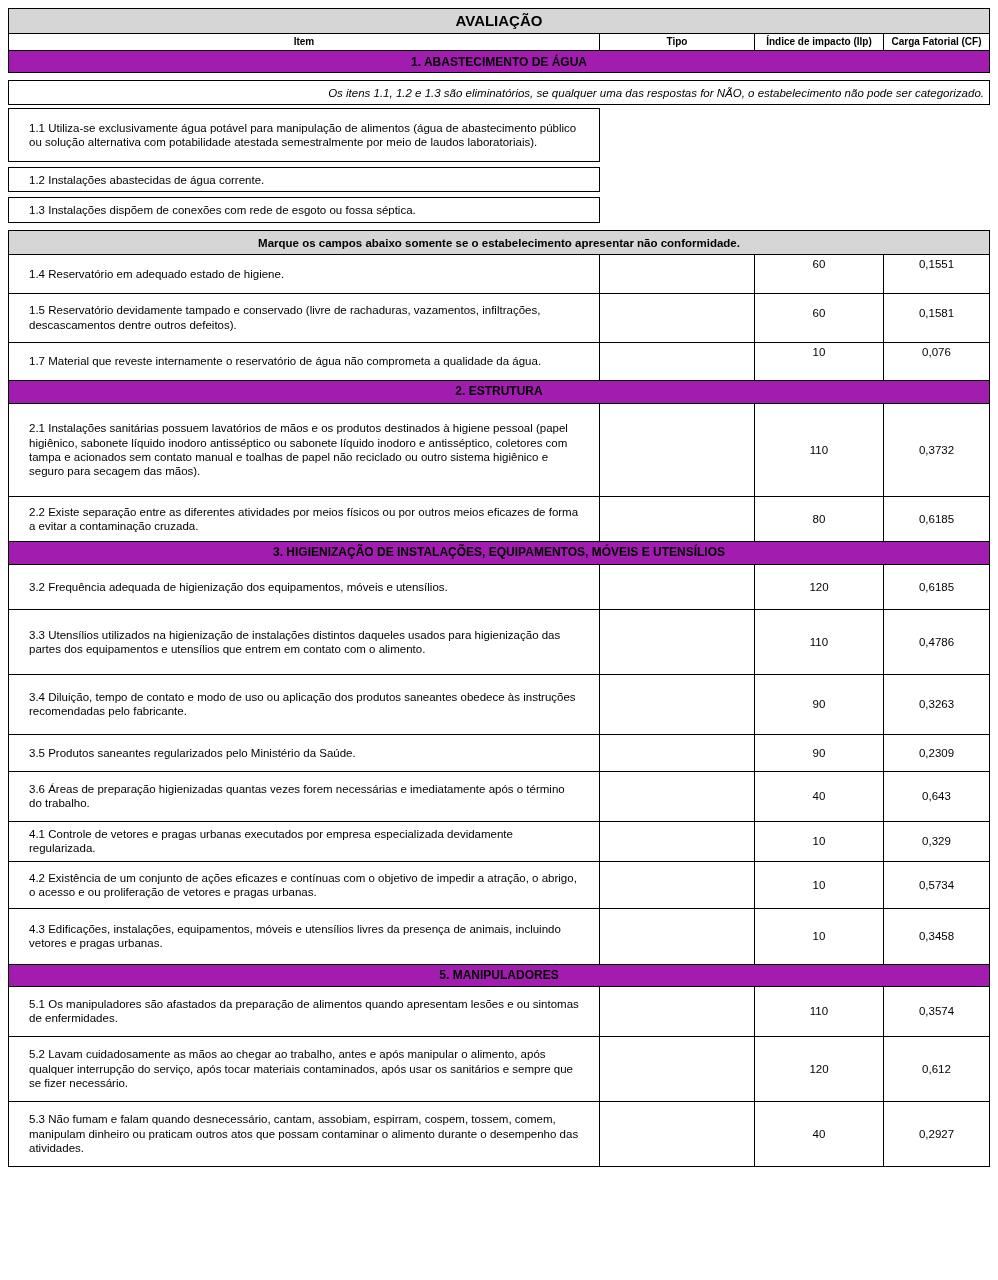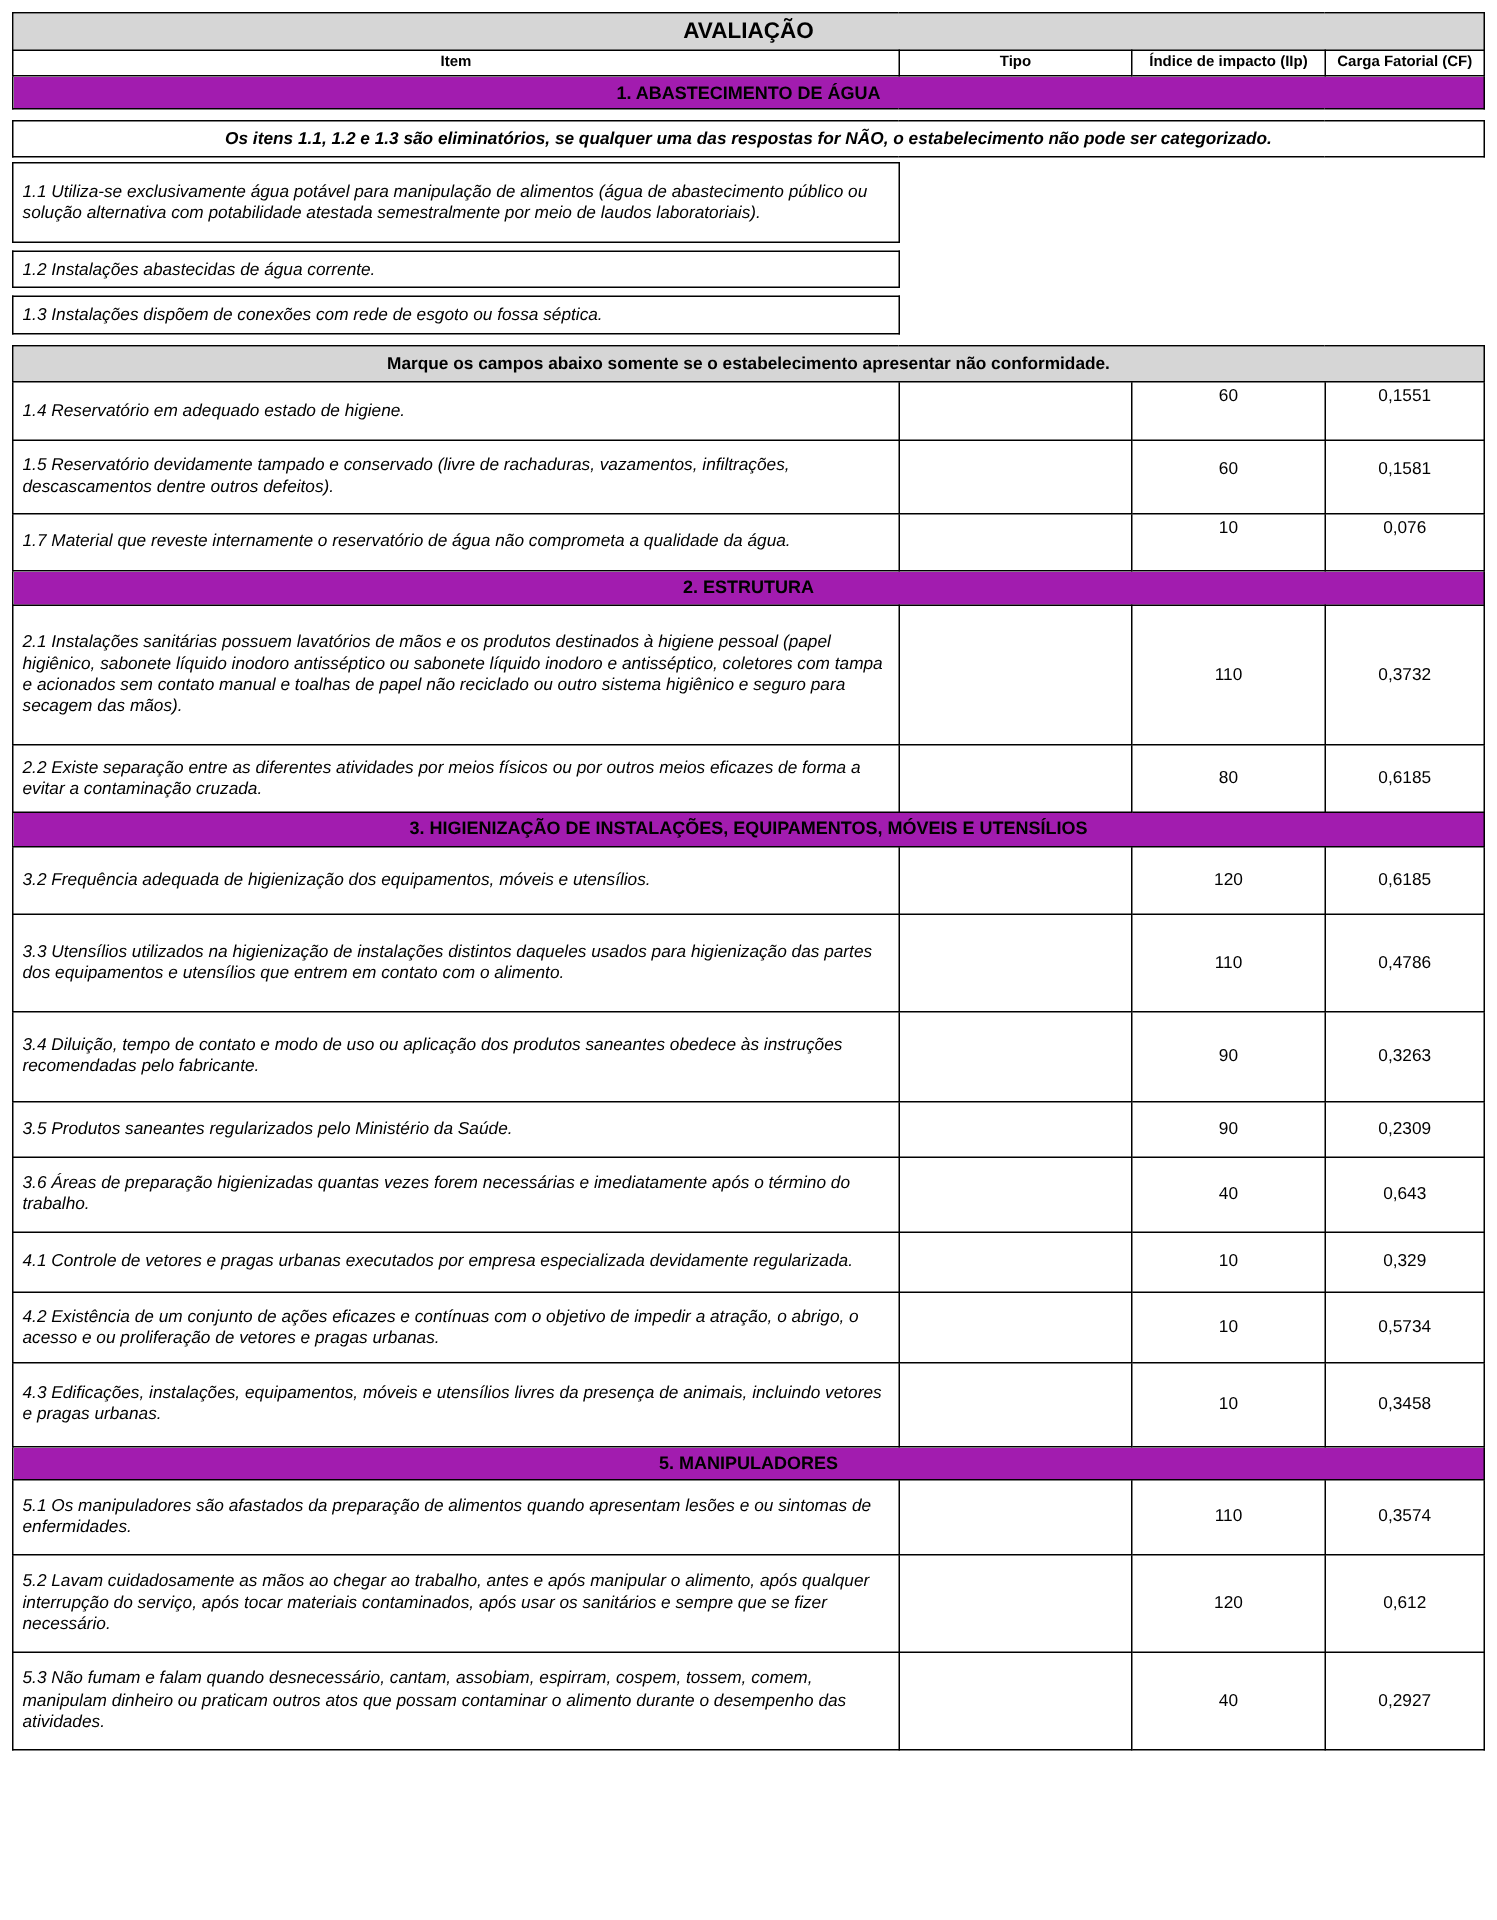--- a/index.html
+++ b/index.html
@@ -43,37 +43,36 @@
     padding: 2px;
   }
   td.section {
     background: #a21caf;
     font-weight: bold;
     font-size: 12px;
     text-align: center;
     vertical-align: middle;
   }
   td.note-italic {
-    font-weight: bold;
+    font-weight: normal;
     font-style: italic;
     font-size: 11.5px;
-    text-align: center;
+    text-align: right;
     vertical-align: middle;
   }
   td.note-gray {
     background: #d6d6d6;
     font-weight: bold;
     font-size: 11.5px;
     text-align: center;
     vertical-align: middle;
   }
   td.item-cell {
-    padding: 3px 6px;
-    vertical-align: middle;
-    font-style: italic;
+    padding: 3px 20px;
+    vertical-align: middle;
   }
   td.tipo-cell { }
   td.val {
     text-align: center;
     vertical-align: middle;
     font-size: 11.5px;
   }
   td.val.vb {
     vertical-align: bottom;
     padding-bottom: 21px;

